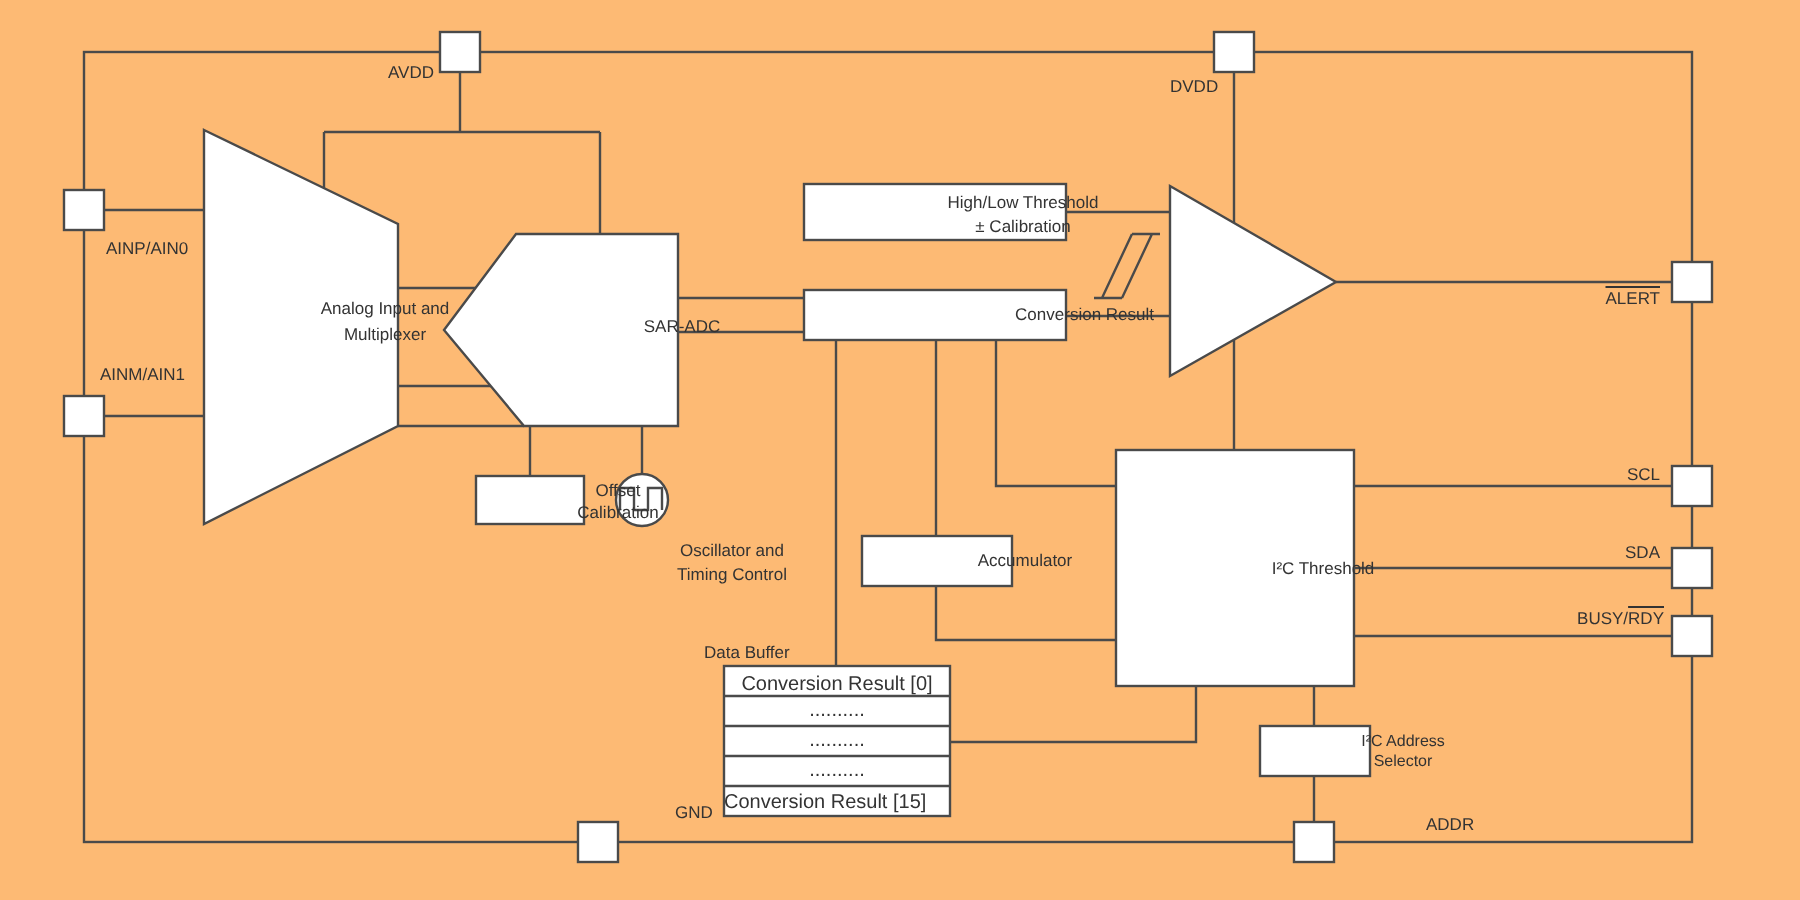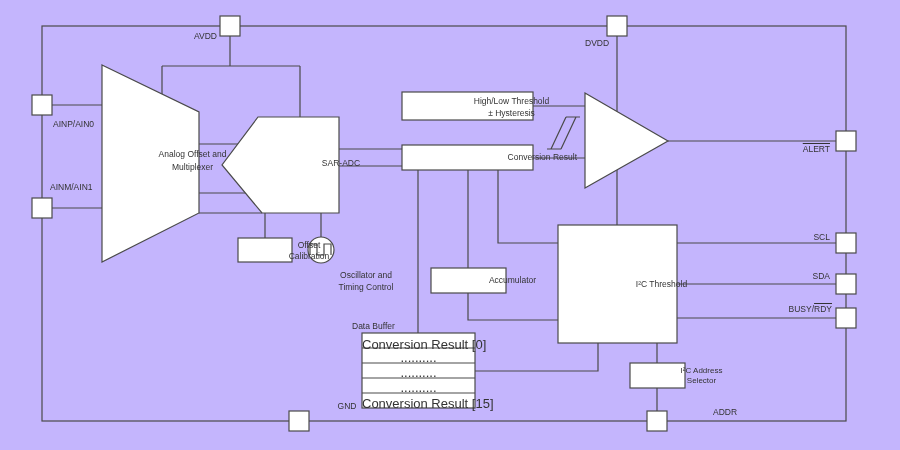--- a/index.html
+++ b/index.html
@@ -1,27 +1,27 @@
 <!DOCTYPE html>
 <html><head>
 <meta charset="utf-8">
 <style>
   html,body{margin:0;padding:0;background:#ffffff;}
-  #stage{position:relative;width:900px;height:450px;background:#c4b5fd;
+  #stage{position:relative;width:900px;height:450px;background:#fdba74;
          font-family:"Liberation Sans", sans-serif;color:#333333;overflow:hidden;}
   #stage svg{position:absolute;left:0;top:0;}
   .lbl{position:absolute;font-size:8.5px;line-height:11px;color:#333333;white-space:nowrap;}
   .c{text-align:center;margin-left:44px;}
   .r{text-align:right;}
   .two span, .three span{display:block;}
   .lh12 span{line-height:12px;}
   .lh13 span{line-height:13px;}
   .lh10 span{line-height:10px;font-size:8px;}
   .over{text-decoration:overline;}
-  .rowlbl{position:absolute;font-size:13px;text-align:center;color:#333333;white-space:nowrap;}
+  .rowlbl{position:absolute;font-size:10px;text-align:center;color:#333333;white-space:nowrap;}
 </style>
 </head>
 <body>
 
 <div id="stage">
 
 <svg width="900" height="450" viewBox="0 0 900 450">
   <g stroke="#4a4a4a" stroke-width="1.2" fill="none">
 
     <rect x="42" y="26" width="804" height="395"></rect>
@@ -97,35 +97,35 @@
 <div class="lbl" style="left:53px;top:119px;width:60px;">AINP/AIN0</div>
 <div class="lbl" style="left:50px;top:182px;width:60px;">AINM/AIN1</div>
 <div class="lbl r over" style="left:792px;top:144px;width:38px;">ALERT</div>
 <div class="lbl r" style="left:800px;top:232px;width:30px;">SCL</div>
 <div class="lbl r" style="left:800px;top:271px;width:30px;">SDA</div>
 <div class="lbl r" style="left:760px;top:304px;width:72px;"><span style="display:inline">BUSY/</span><span class="over" style="display:inline">RDY</span></div>
 <div class="lbl c" style="left:288px;top:401px;width:30px;">GND</div>
 <div class="lbl" style="left:669px;top:407px;width:40px;margin-left:44px;">ADDR</div>
 
 <div class="lbl c two lh13" style="left:98px;top:148px;width:101px;">
-  <span>Analog Offset and</span>
+  <span>Analog Input and</span>
   <span>Multiplexer</span>
 </div>
 <div class="lbl c" style="left:255px;top:158px;width:84px;">SAR-ADC</div>
 <div class="lbl c two" style="left:238px;top:240px;width:54px;">
   <span>Offset</span>
   <span>Calibration</span>
 </div>
 <div class="lbl c two lh12" style="left:277px;top:269px;width:90px;">
   <span>Oscillator and</span>
   <span>Timing Control</span>
 </div>
 <div class="lbl c two lh12" style="left:402px;top:95px;width:131px;">
   <span>High/Low Threshold</span>
-  <span>± Hysteresis</span>
+  <span>± Calibration</span>
 </div>
 <div class="lbl c" style="left:402px;top:152px;width:131px;text-align:right;">Conversion Result</div>
 <div class="lbl c" style="left:431px;top:275px;width:75px;">Accumulator</div>
 <div class="lbl c" style="left:558px;top:279px;width:119px;">I²C Threshold</div>
 <div class="lbl" style="left:352px;top:321px;width:70px;">Data Buffer</div>
 <div class="rowlbl" style="left:362px;top:337px;width:113px;">Conversion Result [0]</div>
 <div class="rowlbl" style="left:362px;top:350px;width:113px;">..........</div>
 <div class="rowlbl" style="left:362px;top:365px;width:113px;">..........</div>
 <div class="rowlbl" style="left:362px;top:380px;width:113px;">..........</div>
 <div class="rowlbl" style="left:362px;top:396px;width:99px;">Conversion Result [15]</div>

